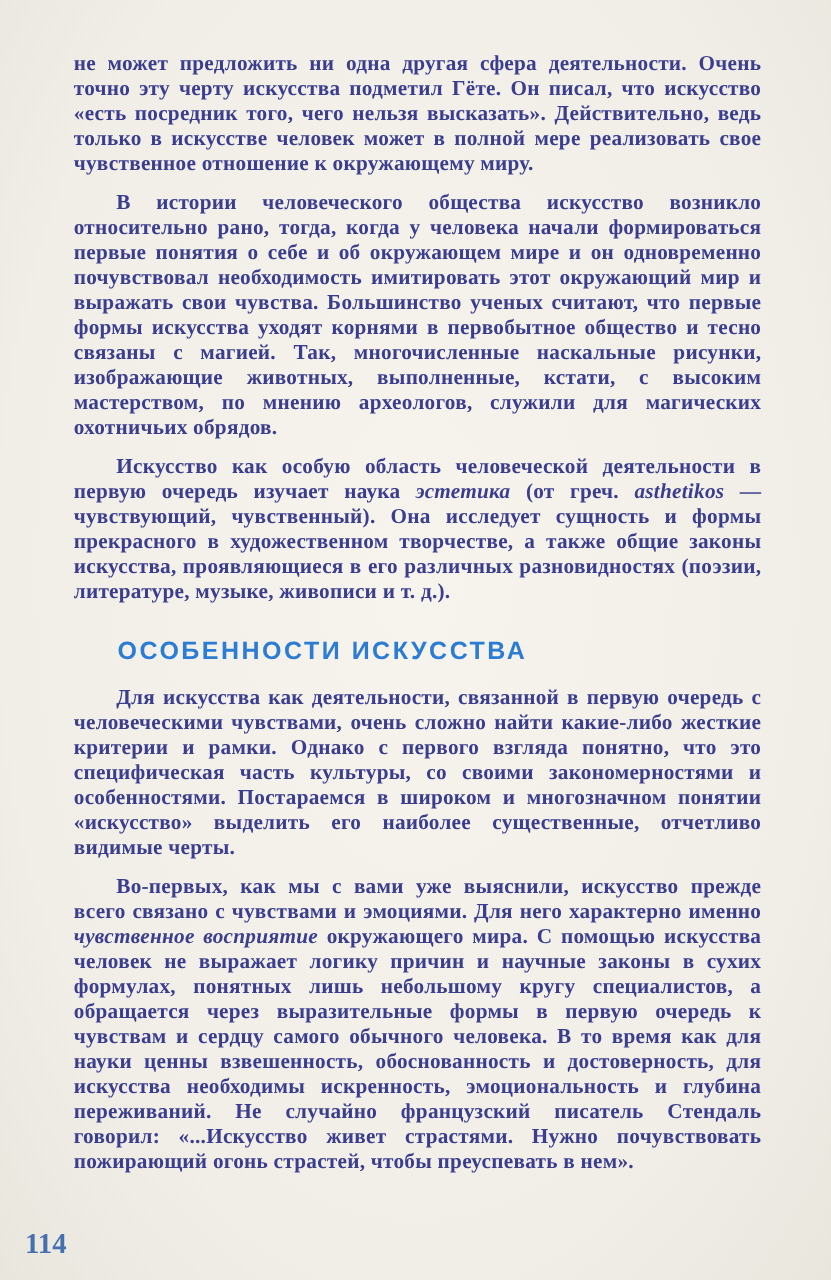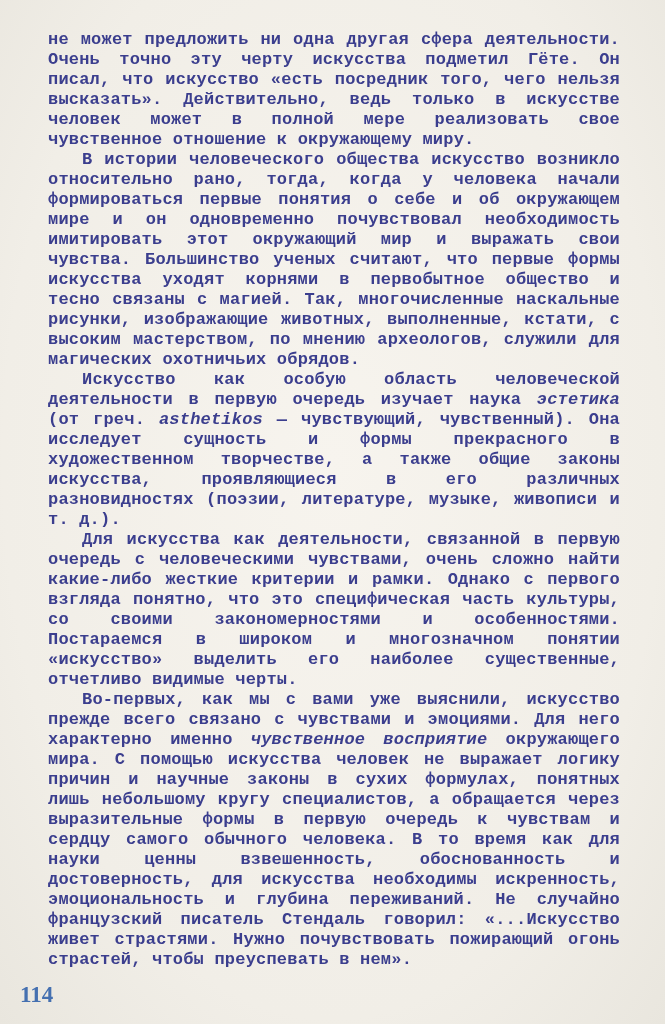--- a/index.html
+++ b/index.html
@@ -24,23 +24,22 @@
     box-sizing:border-box;
     padding:30px 45px 0 48px;
     color: var(--text-ink);
     font-size:17px;
     line-height:20px;
     font-weight:700;
     text-align:justify;
     letter-spacing:0.2px;
   }
   p.para{
-    margin:0;
+    margin:11px;
     text-indent:34px;
-    font-family:Liberation Mono, monospace;
   }
   p.para.no-indent{
     text-indent:0;
   }
   p.para .italic{
     font-style:italic;
   }
   h2.heading{
     margin:28px 0 17px 46px;
     color: var(--heading-blue);
@@ -62,17 +61,18 @@
   }
 </style>
 </head>
 <body>
 
 <div class="page">
   <div class="text-block">
     <p class="para no-indent"><span>не может предложить ни одна другая сфера деятельности. Очень точно эту черту искусства подметил Гёте. Он писал, что искусство «есть посредник того, чего нельзя высказать». Действительно, ведь только в искусстве человек может в полной мере реализовать свое чувственное отношение к окружающему миру.</span></p>
     <p class="para"><span>В истории человеческого общества искусство возникло относительно рано, тогда, когда у человека начали формироваться первые понятия о себе и об окружающем мире и он одновременно почувствовал необходимость имитировать этот окружающий мир и выражать свои чувства. Большинство ученых считают, что первые формы искусства уходят корнями в первобытное общество и тесно связаны с магией. Так, многочисленные наскальные рисунки, изображающие животных, выполненные, кстати, с высоким мастерством, по мнению археологов, служили для магических охотничьих обрядов.</span></p>
     <p class="para"><span>Искусство как особую область человеческой деятельности в первую очередь изучает наука </span><span class="italic">эстетика</span><span> (от греч. </span><span class="italic">asthetikos</span><span> — чувствующий, чувственный). Она исследует сущность и формы прекрасного в художественном творчестве, а также общие законы искусства, проявляющиеся в его различных разновидностях (поэзии, литературе, музыке, живописи и т. д.).</span></p>
+    <h2 class="heading">ОСОБЕННОСТИ ИСКУССТВА</h2>
     <p class="para"><span>Для искусства как деятельности, связанной в первую очередь с человеческими чувствами, очень сложно найти какие-либо жесткие критерии и рамки. Однако с первого взгляда понятно, что это специфическая часть культуры, со своими закономерностями и особенностями. Постараемся в широком и многозначном понятии «искусство» выделить его наиболее существенные, отчетливо видимые черты.</span></p>
     <p class="para"><span>Во-первых, как мы с вами уже выяснили, искусство прежде всего связано с чувствами и эмоциями. Для него характерно именно </span><span class="italic">чувственное восприятие</span><span> окружающего мира. С помощью искусства человек не выражает логику причин и научные законы в сухих формулах, понятных лишь небольшому кругу специалистов, а обращается через выразительные формы в первую очередь к чувствам и сердцу самого обычного человека. В то время как для науки ценны взвешенность, обоснованность и достоверность, для искусства необходимы искренность, эмоциональность и глубина переживаний. Не случайно французский писатель Стендаль говорил: «...Искусство живет страстями. Нужно почувствовать пожирающий огонь страстей, чтобы преуспевать в нем».</span></p>
   </div>
   <div class="page-number">114</div>
 </div>
 
 </body></html>

